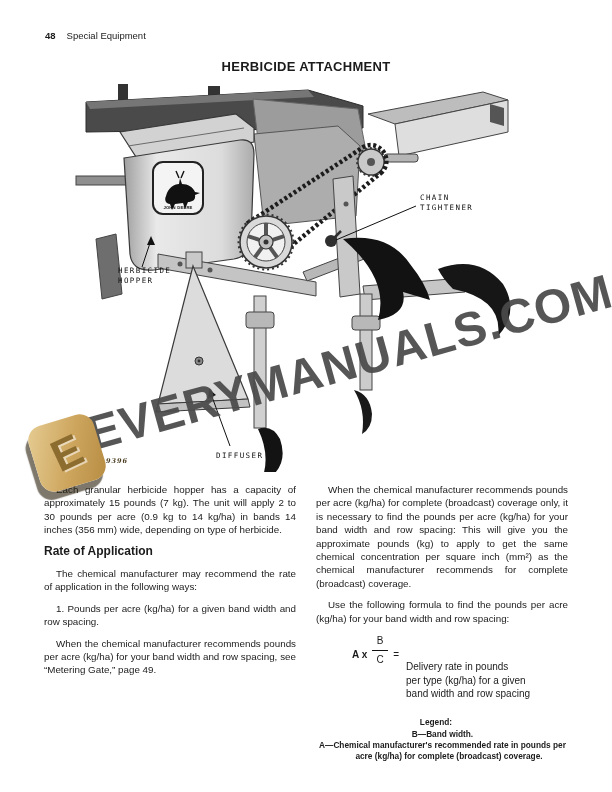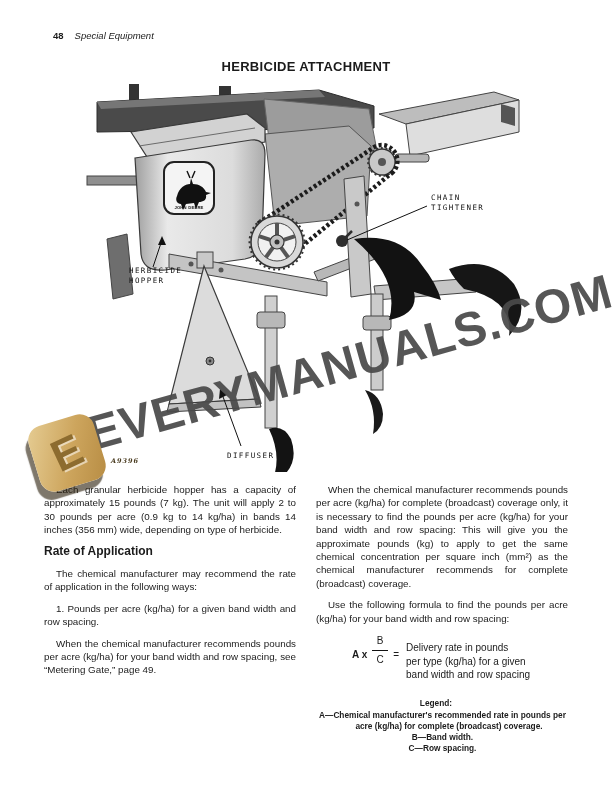--- a/index.html
+++ b/index.html
@@ -2,42 +2,42 @@
 <html><head>
 <meta charset="utf-8">
 <style>
   html,body{margin:0;padding:0;}
   body{
     width:612px;height:792px;position:relative;overflow:hidden;
     background:#ffffff;color:#1b1b1b;
     font-family:"Liberation Sans",sans-serif;
   }
   .header{position:absolute;left:45px;top:30px;font-size:9.5px;white-space:nowrap;}
-  .pagenum{font-weight:bold;margin-left:8px;}
-  .section{font-style:italic;margin-left:11px;}
+  .pagenum{font-weight:bold;}
+  .section{margin-left:11px;}
   .title{position:absolute;left:0;top:59px;width:612px;text-align:center;
          font-weight:bold;font-size:13px;letter-spacing:.3px;}
-  .figure{position:absolute;left:69px;top:84px;width:502px;height:388px;}
+  .figure{position:absolute;left:58px;top:84px;width:502px;height:388px;}
   .figure svg{display:block;}
   .fig-label{font-family:"DejaVu Sans Mono",monospace;font-size:7.5px;letter-spacing:1.4px;fill:#111;}
   .fig-id{font-family:"DejaVu Serif",serif;font-style:italic;font-weight:bold;font-size:6.5px;letter-spacing:1px;fill:#4a3c20;}
   .jd-text{font-size:4.2px;font-weight:bold;letter-spacing:.2px;fill:#111;}
 
   .col{position:absolute;width:252px;font-size:9.8px;line-height:13.4px;text-align:justify;}
   .left-col{left:44px;top:483px;}
   .right-col{left:316px;top:483px;}
   .col p{margin:0 0 8px 0;text-indent:12px;}
   .rate-heading{font-size:12px;font-weight:bold;margin:5px 0 9px 0;text-align:left;}
 
   .formula{display:flex;margin:9px 0 0 36px;font-size:10px;line-height:13.5px;text-align:left;}
   .f-ax{margin-top:14px;white-space:pre;font-weight:bold;}
   .f-frac{display:flex;flex-direction:column;align-items:center;margin:0 5px;}
   .f-bar{width:16px;height:0;border-top:1.3px solid #111;margin:2px 0;}
   .f-eq{margin-top:14px;margin-right:7px;}
-  .f-desc{margin-top:7px;}
+  .f-desc{margin-top:26px;}
 
   .legend{margin-top:16px;margin-left:-12px;font-size:8.3px;line-height:11.2px;
           font-weight:bold;text-align:center;}
   .legend-items{margin-left:13px;margin-top:1px;}
   .legend-item{padding-left:13px;text-indent:-13px;}
 
   .wm-text{
     position:absolute;left:90px;top:407px;z-index:30;white-space:nowrap;
     font-weight:bold;font-size:48px;letter-spacing:1px;color:#4a4a4a;opacity:.93;
     transform:rotate(-15.5deg);transform-origin:0 60%;
@@ -187,23 +187,22 @@
     <span class="f-desc">
       <div>Delivery rate in pounds</div>
       <div>per type (kg/ha) for a given</div>
       <div>band width and row spacing</div>
     </span>
   </div>
 
   <div class="legend">
     <div>Legend:</div>
     <div class="legend-items">
+      <div class="legend-item">B—Band width.</div>
       <div class="legend-item">A—Chemical manufacturer's recommended rate in pounds per acre (kg/ha) for complete (broadcast) coverage.</div>
-      <div class="legend-item">B—Band width.</div>
-      <div class="legend-item">C—Row spacing.</div>
     </div>
   </div>
 </div>
 
 <div class="wm-text">EVERYMANUALS.COM</div>
 <div class="wm-logo">
   <span class="wm-logo-letter">E</span>
 </div>
 
 </body></html>

